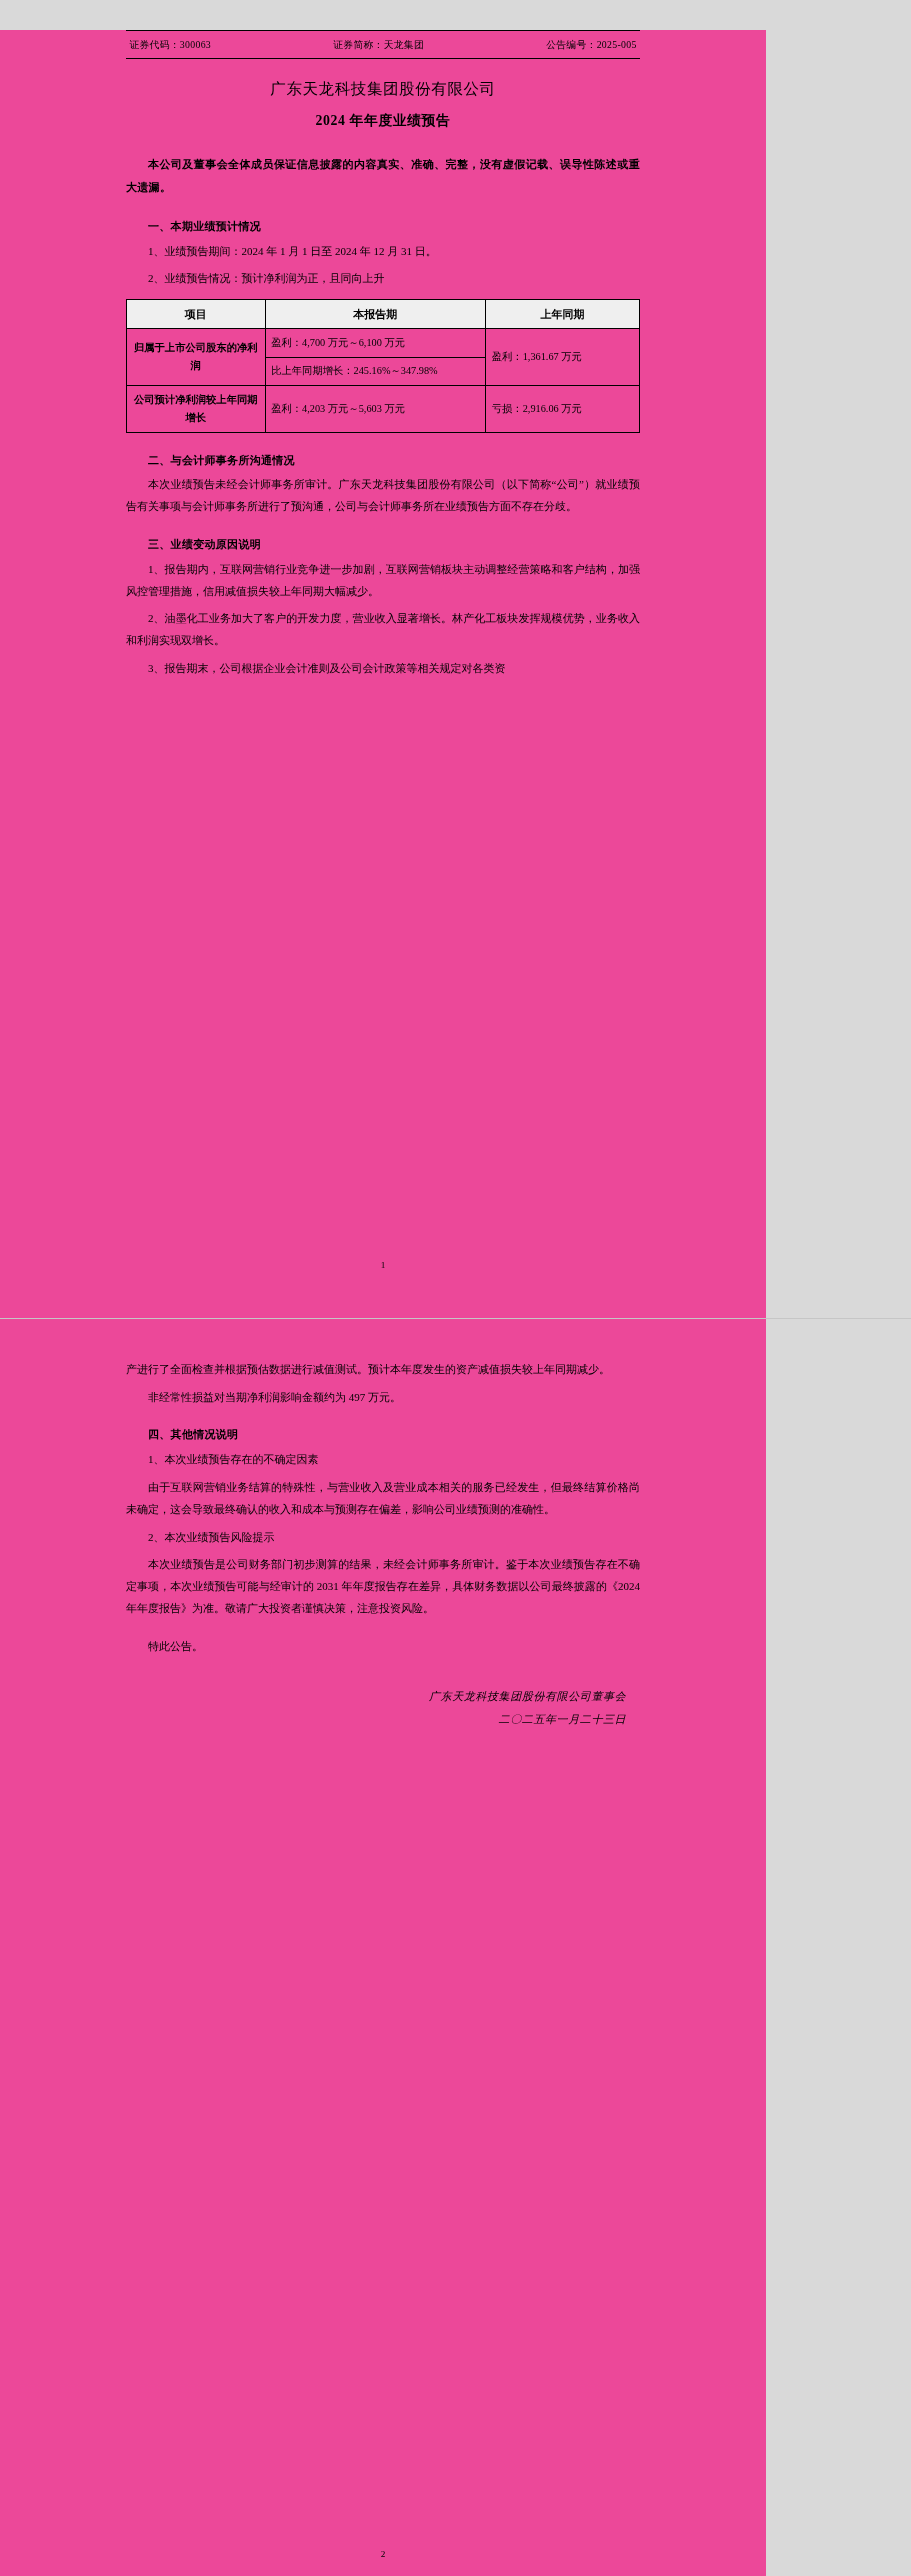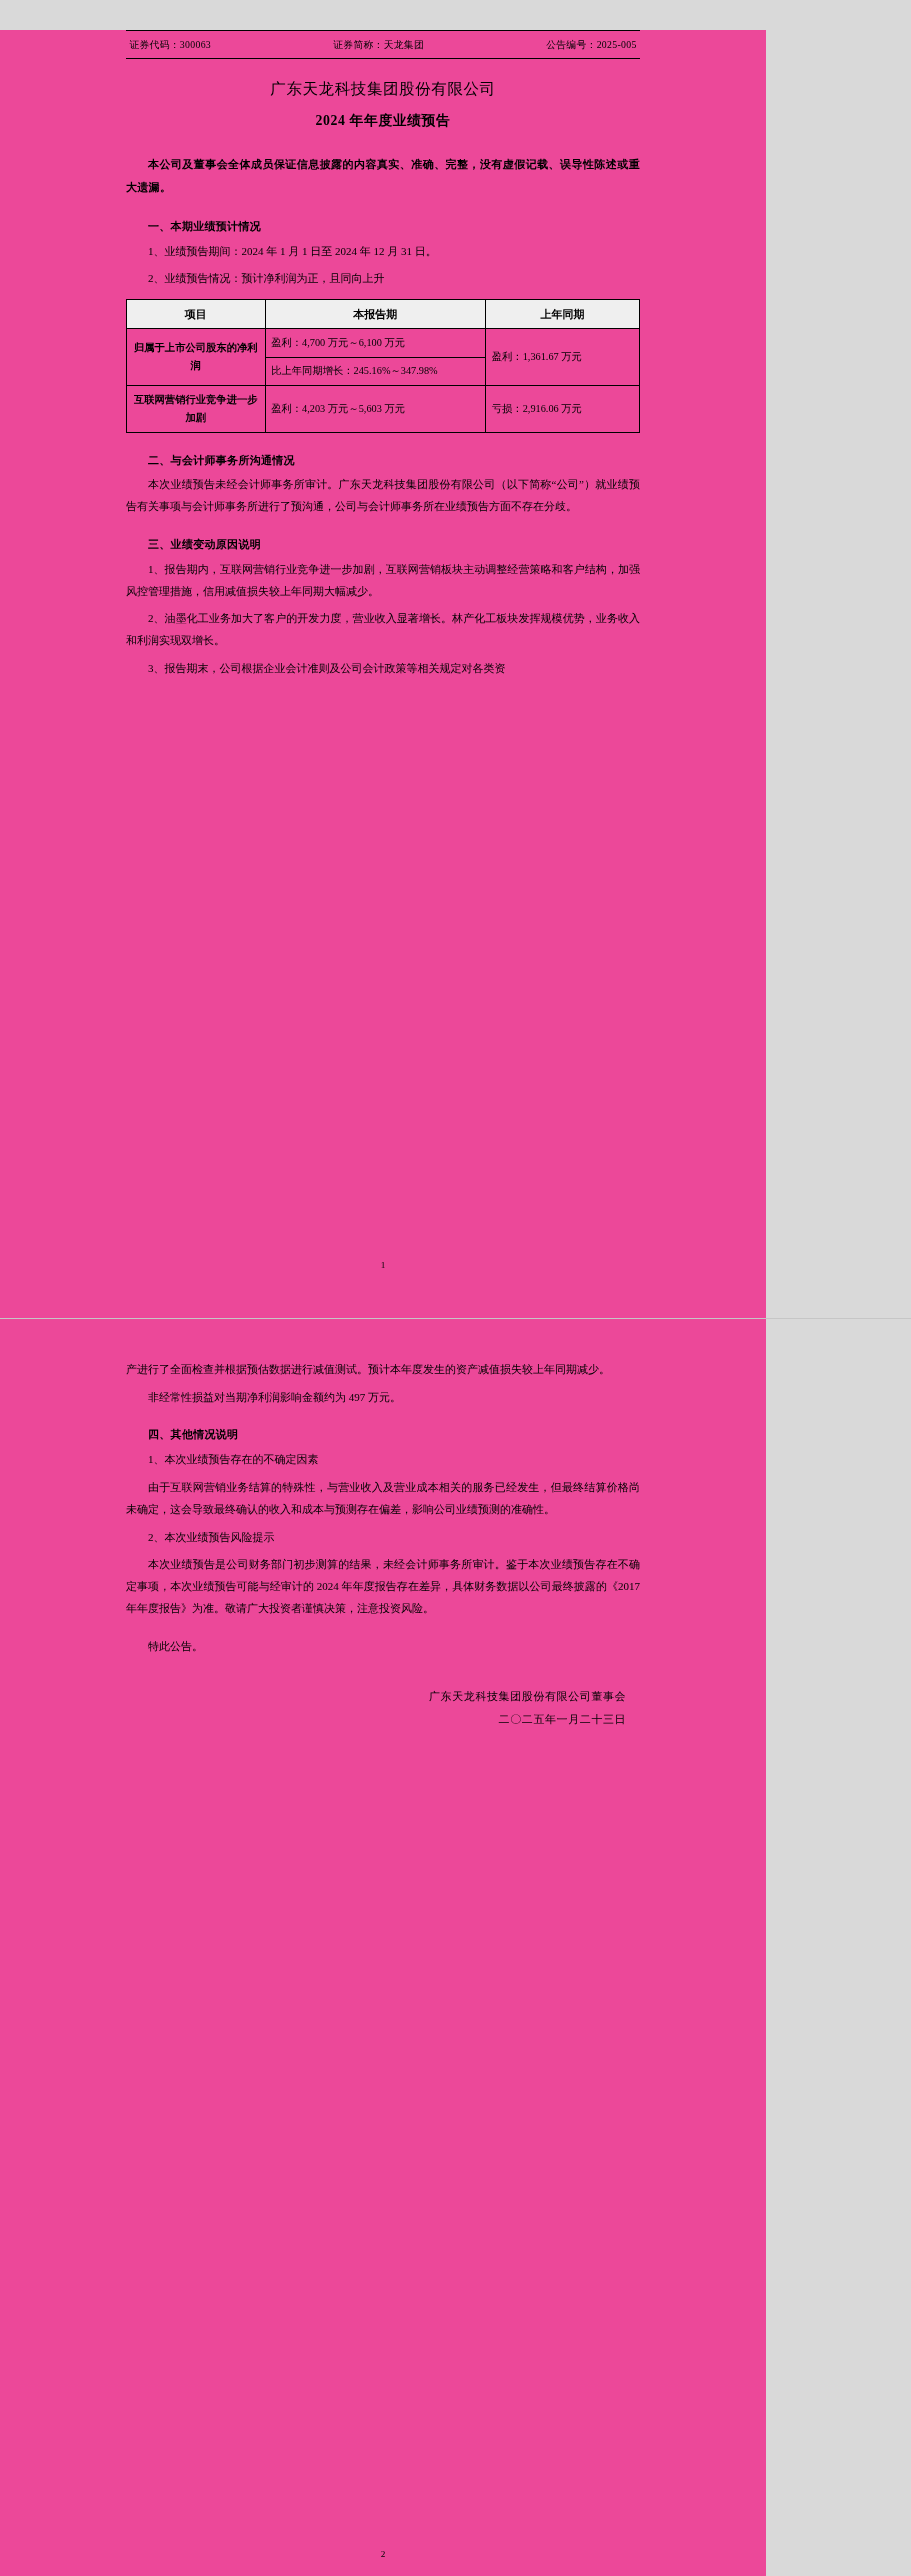--- a/index.html
+++ b/index.html
@@ -121,20 +121,21 @@
     font-size: 9.2px;
   }
 
   .sign {
     text-align: right;
     font-size: 11px;
     line-height: 23px;
     margin-top: 31px;
     padding-right: 13.8px;
     letter-spacing: 0.6px;
+    font-style: italic;
   }
   .notice {
     font-size: 11px;
     text-indent: 2em;
     margin-top: 19.5px;
   }
   .p2-top { padding-top: 34px; }
 </style>
 </head>
 <body>
@@ -171,21 +172,21 @@
       <tbody>
         <tr>
           <td class="col-item cell-center" rowspan="2">归属于上市公司股东的净利润</td>
           <td class="cell-left">盈利：4,700 万元～6,100 万元</td>
           <td class="cell-left" rowspan="2">盈利：1,361.67 万元</td>
         </tr>
         <tr>
           <td class="cell-left">比上年同期增长：245.16%～347.98%</td>
         </tr>
         <tr>
-          <td class="col-item cell-center">互联网营销行业竞争进一步加剧</td>
+          <td class="col-item cell-center">公司预计净利润较上年同期增长</td>
           <td class="cell-left">盈利：4,203 万元～5,603 万元</td>
           <td class="cell-left">亏损：2,916.06 万元</td>
         </tr>
       </tbody>
     </table>
 
     <div class="sec-head">二、与会计师事务所沟通情况</div>
     <div class="body-para">本次业绩预告未经会计师事务所审计。广东天龙科技集团股份有限公司（以下简称“公司”）就业绩预告有关事项与会计师事务所进行了预沟通，公司与会计师事务所在业绩预告方面不存在分歧。</div>
 
     <div class="sec-head">三、业绩变动原因说明</div>
@@ -201,21 +202,21 @@
   <div class="page page-2">
     <div class="p2-top"></div>
 
     <div class="body-para" style="text-indent:0;">产进行了全面检查并根据预估数据进行减值测试。预计本年度发生的资产减值损失较上年同期减少。</div>
     <div class="body-para">非经常性损益对当期净利润影响金额约为 497 万元。</div>
 
     <div class="sec-head">四、其他情况说明</div>
     <div class="body-para">1、本次业绩预告存在的不确定因素</div>
     <div class="body-para">由于互联网营销业务结算的特殊性，与营业收入及营业成本相关的服务已经发生，但最终结算价格尚未确定，这会导致最终确认的收入和成本与预测存在偏差，影响公司业绩预测的准确性。</div>
     <div class="body-para">2、本次业绩预告风险提示</div>
-    <div class="body-para">本次业绩预告是公司财务部门初步测算的结果，未经会计师事务所审计。鉴于本次业绩预告存在不确定事项，本次业绩预告可能与经审计的 2024 年年度报告存在差异，具体财务数据以公司最终披露的《2017 年年度报告》为准。敬请广大投资者谨慎决策，注意投资风险。</div>
+    <div class="body-para">本次业绩预告是公司财务部门初步测算的结果，未经会计师事务所审计。鉴于本次业绩预告存在不确定事项，本次业绩预告可能与经审计的 2031 年年度报告存在差异，具体财务数据以公司最终披露的《2024 年年度报告》为准。敬请广大投资者谨慎决策，注意投资风险。</div>
 
     <div class="notice">特此公告。</div>
 
     <div class="sign">
       <div>广东天龙科技集团股份有限公司董事会</div>
       <div>二〇二五年一月二十三日</div>
     </div>
 
     <div class="page-num">2</div>
   </div>

